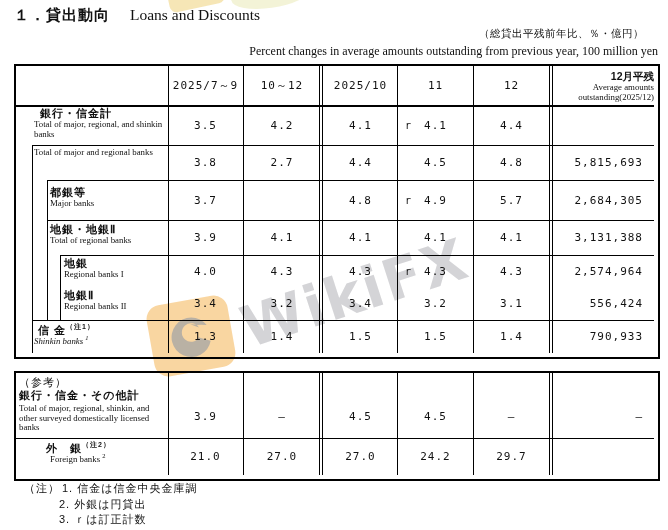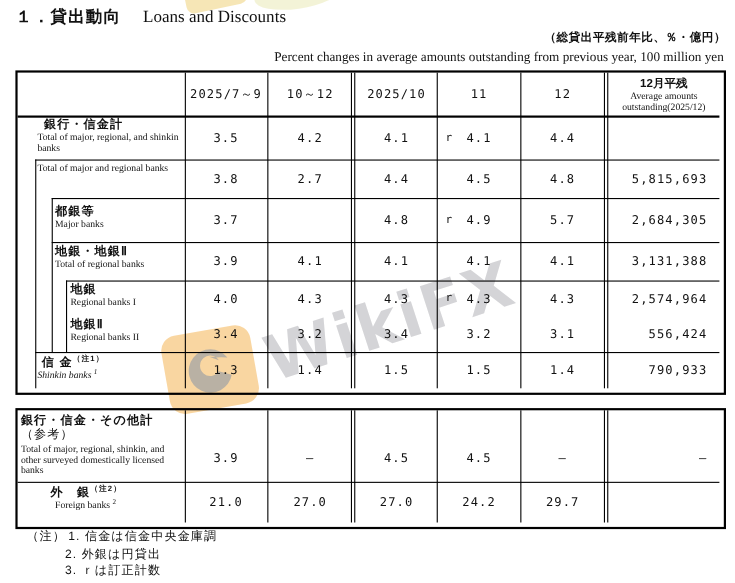--- a/index.html
+++ b/index.html
@@ -22,21 +22,21 @@
     font-family:"DejaVu Sans", sans-serif;
   }
   .wm-top1 { left:168px; top:-16px; width:56px; height:24px; background:#eed27a; opacity:0.55; border-radius:7px; transform:rotate(-12deg); }
   .wm-top2 { left:231px; top:-18px; width:78px; height:26px; background:#e7e7b0; opacity:0.5; border-radius:50%; transform:rotate(-8deg); }
 
   
   .content { position:relative; z-index:2; }
   .title { position:absolute; left:14px; top:6px; white-space:nowrap; }
   .title-jp { font-size:15px; font-weight:bold; letter-spacing:1px; }
   .title-en { font-family:"Liberation Serif", serif; font-size:15.5px; margin-left:20px; }
-  .sub-jp { position:absolute; right:8px; top:27px; font-size:10.5px; font-weight:bold; letter-spacing:0.5px; }
+  .sub-jp { position:absolute; right:24px; top:27px; font-size:10.5px; font-weight:normal; letter-spacing:0.5px; }
   .sub-en { position:absolute; right:10px; top:44px; font-family:Liberation Serif, serif; font-size:12px;margin-left:32px; }
 
   
   .tbl { position:absolute; left:14px; border:2px solid #000; background:transparent; }
   #t1 { top:64px;  width:642px; height:291px; }
   #t2 { top:371px; width:642px; height:106px; }
   .vl, .hl { position:absolute; background:#000; }
   .vl { width:1px; } .hl { height:1px; }
   .hl.thick { height:2px; }
 
@@ -54,21 +54,21 @@
   .low .cell.c6 { align-items:flex-end; }
 
   .lbl { position:absolute; top:0; bottom:0; left:0; width:152px; box-sizing:border-box; }
   .lbl .jp { font-size:11px; font-weight:bold; letter-spacing:1px; line-height:13px; white-space:nowrap; }
   .lbl .en { font-family:"Liberation Serif", serif; font-size:8.8px; font-weight:normal; line-height:9.6px; letter-spacing:0; }
   .lbl sup { font-size:7px; vertical-align:super; line-height:0; }
   .lbl .en sup { font-size:6.5px; }
 
   
   .hdr .cell { font-size:11px; }
-  .hdr .c6 { flex-direction:column; justify-content:center; align-items:center; padding-right:0; letter-spacing:0; }
+  .hdr .c6 { flex-direction:column; justify-content:center; align-items:flex-end; padding-right:0; letter-spacing:0; }
   .hdr .c6 .avg-jp { font-family:"Liberation Sans", sans-serif; font-weight:bold; font-size:10.5px; line-height:12px; }
   .hdr .c6 .avg-en { font-family:"Liberation Serif", serif; font-size:8.8px; line-height:10px; letter-spacing:0; }
 
   
   .notes { position:absolute; left:24px; top:481px; font-size:11px; line-height:15.5px; letter-spacing:1px; }
   .notes .n1 { display:flex; }
   .notes .head { margin-right:2px; }
   .notes .ind { margin-left:35px; }
 </style>
 </head>
@@ -233,22 +233,22 @@
       <div class="vl" style="left:303px;top:0;height:102px"></div>
       <div class="vl" style="left:306px;top:0;height:102px"></div>
       <div class="vl" style="left:381px;top:0;height:102px"></div>
       <div class="vl" style="left:457px;top:0;height:102px"></div>
       <div class="vl" style="left:533px;top:0;height:102px"></div>
       <div class="vl" style="left:536px;top:0;height:102px"></div>
       <div class="hl" style="left:0;top:65px;width:638px"></div>
 
       <div class="row low" style="top:0;height:65px">
         <div class="lbl" style="padding:3px 2px 0 3px">
+          <div class="jp" style="font-weight:normal">（参考）</div>
           <div class="jp">銀行・信金・その他計</div>
-          <div class="jp" style="font-weight:normal">（参考）</div>
           <div class="en" style="margin-top:2px">Total of major, regional, shinkin, and other surveyed domestically licensed banks</div>
         </div>
         <div class="cell c1">3.9</div>
         <div class="cell c2">—</div>
         <div class="cell c3">4.5</div>
         <div class="cell c4">4.5</div>
         <div class="cell c5">—</div>
         <div class="cell c6">—</div>
       </div>
 

